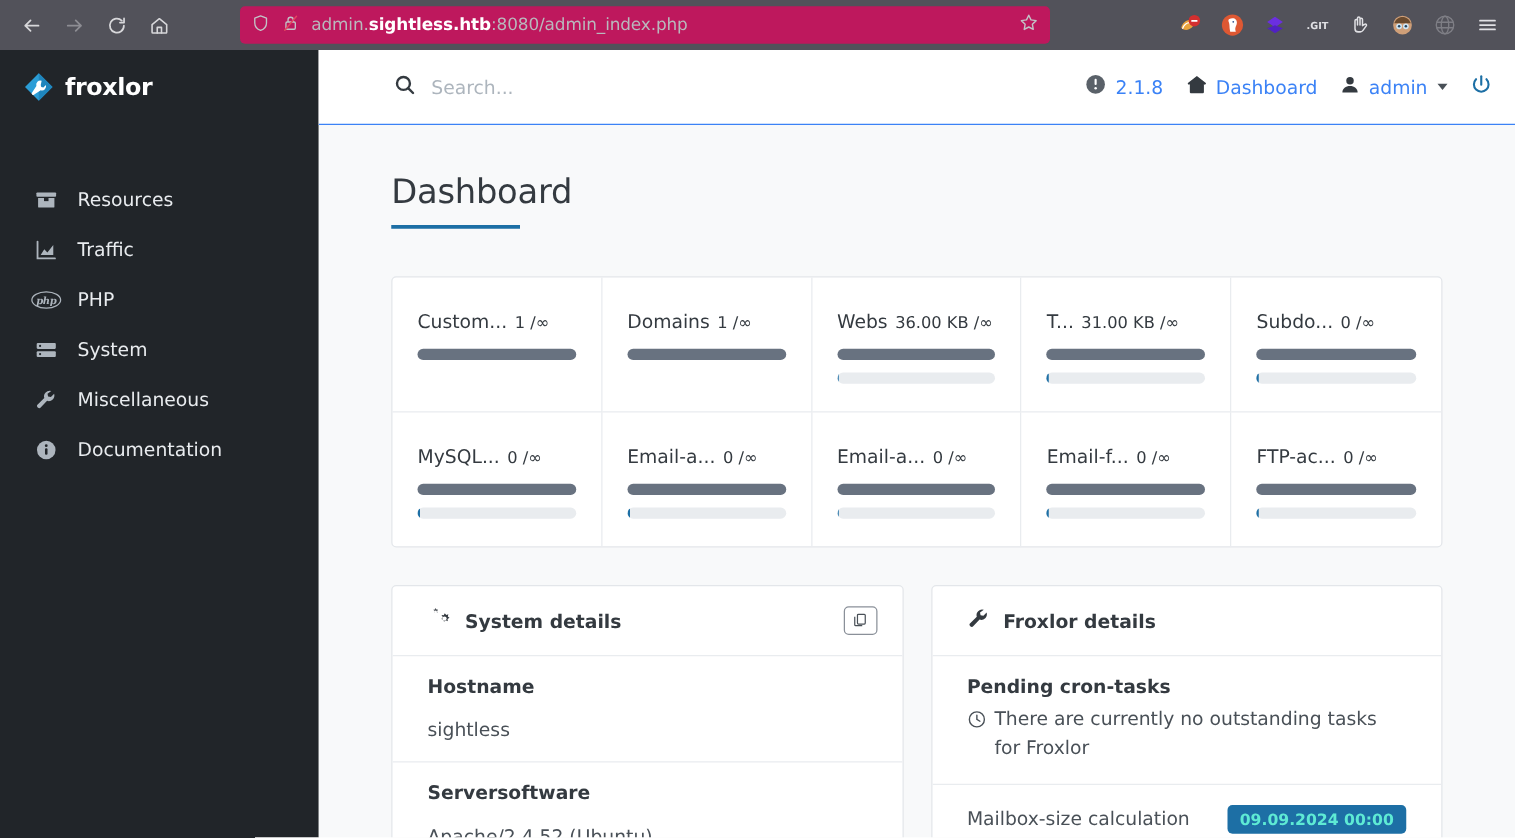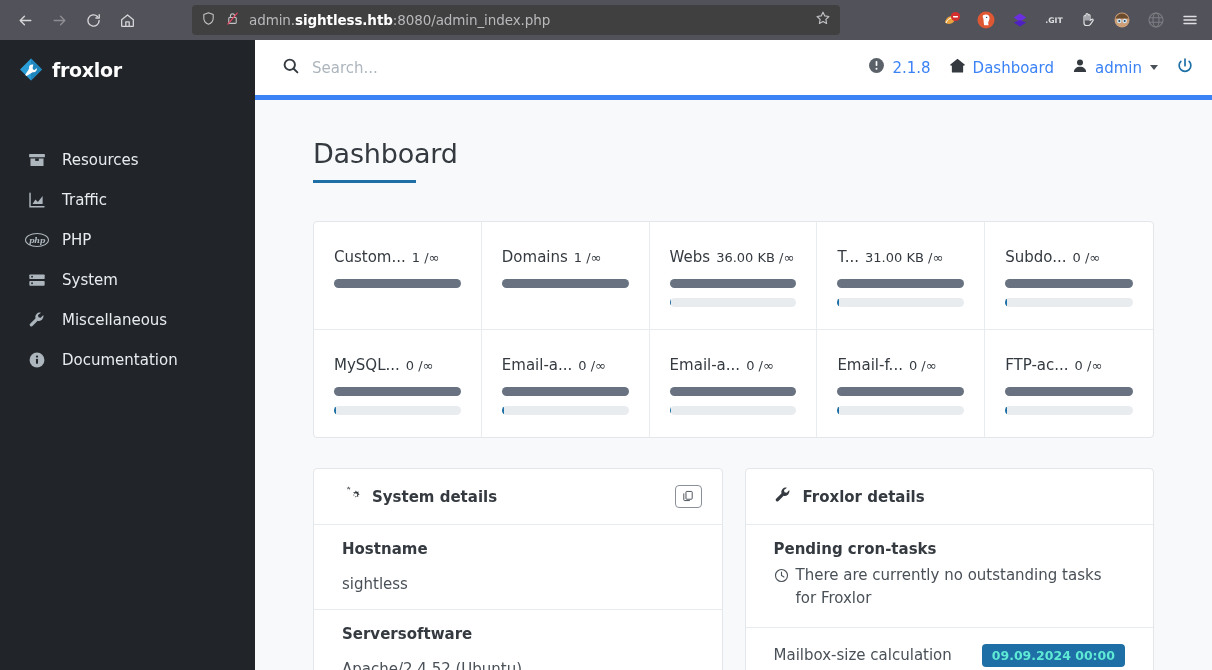--- a/index.html
+++ b/index.html
@@ -22,21 +22,21 @@
     width: 34px; height: 30px;
     display: flex; align-items: center; justify-content: center;
     border-radius: 4px;
   }
   .nav-btn svg { display: block; }
   .urlbar {
     flex: 0 0 auto;
     width: 648px;
     margin-left: 48px;
     height: 30px;
-    background: #404040;
+    background: #be185d;
     border-radius: 4px;
     display: flex; align-items: center;
     padding: 0 9px;
     gap: 9px;
   }
   .url-text {
     flex: 1;
     font-size: 13.5px;
     color: #b9b9bd;
     white-space: nowrap; overflow: hidden;
@@ -93,22 +93,22 @@
     font-family: "DejaVu Serif", serif;
   }
 
   
   .main { flex: 1; display: flex; flex-direction: column; min-width: 0; background: #f8f9fa; }
 
   .topbar {
     height: 60px; flex: 0 0 60px;
     background: #fff;
     display: flex; align-items: center;
-    padding: 0 18px 0 27px;
-    border-bottom: 5px solid #3b82f6;
+    padding: 0 18px 0 60px;
+    border-bottom: 1px solid #3b82f6;
   }
   .search-wrap { display: flex; align-items: center; gap: 12px; flex: 1; }
   .search-input {
     border: none; outline: none; background: transparent;
     font-size: 15px; color: #495057;
     font-family: "DejaVu Sans", "Liberation Sans", sans-serif;
     width: 300px;
   }
   .search-input::placeholder { color: #adb5bd; }
   .topbar-right { display: flex; align-items: center; gap: 18px; }

